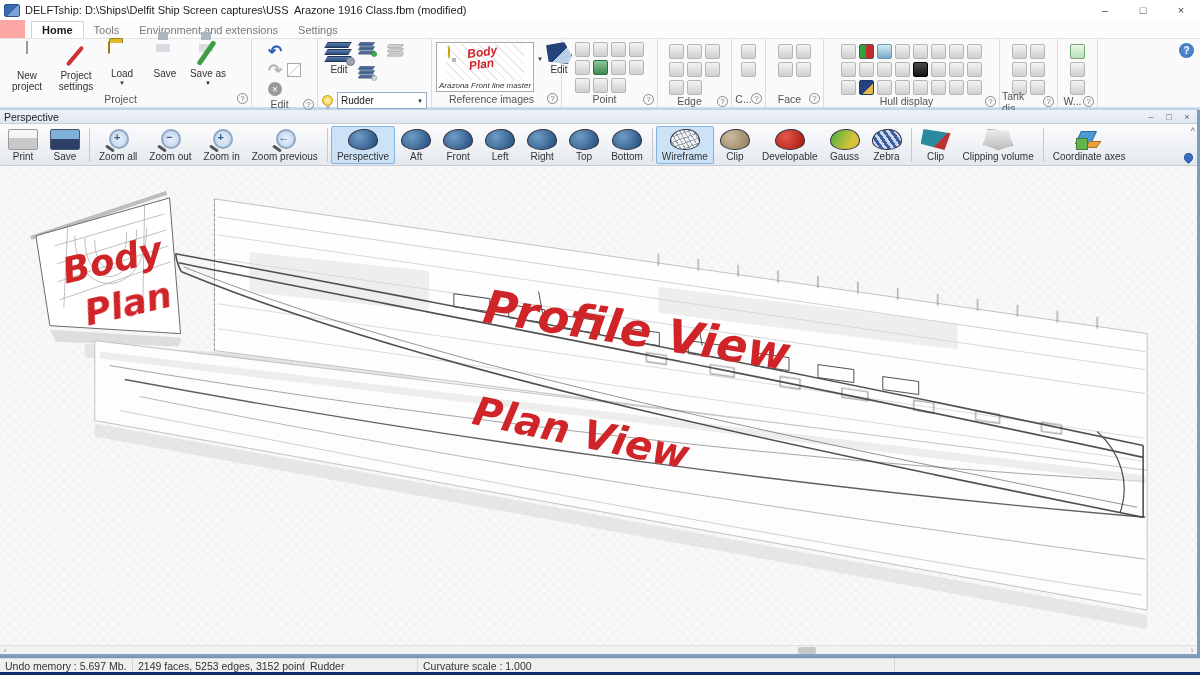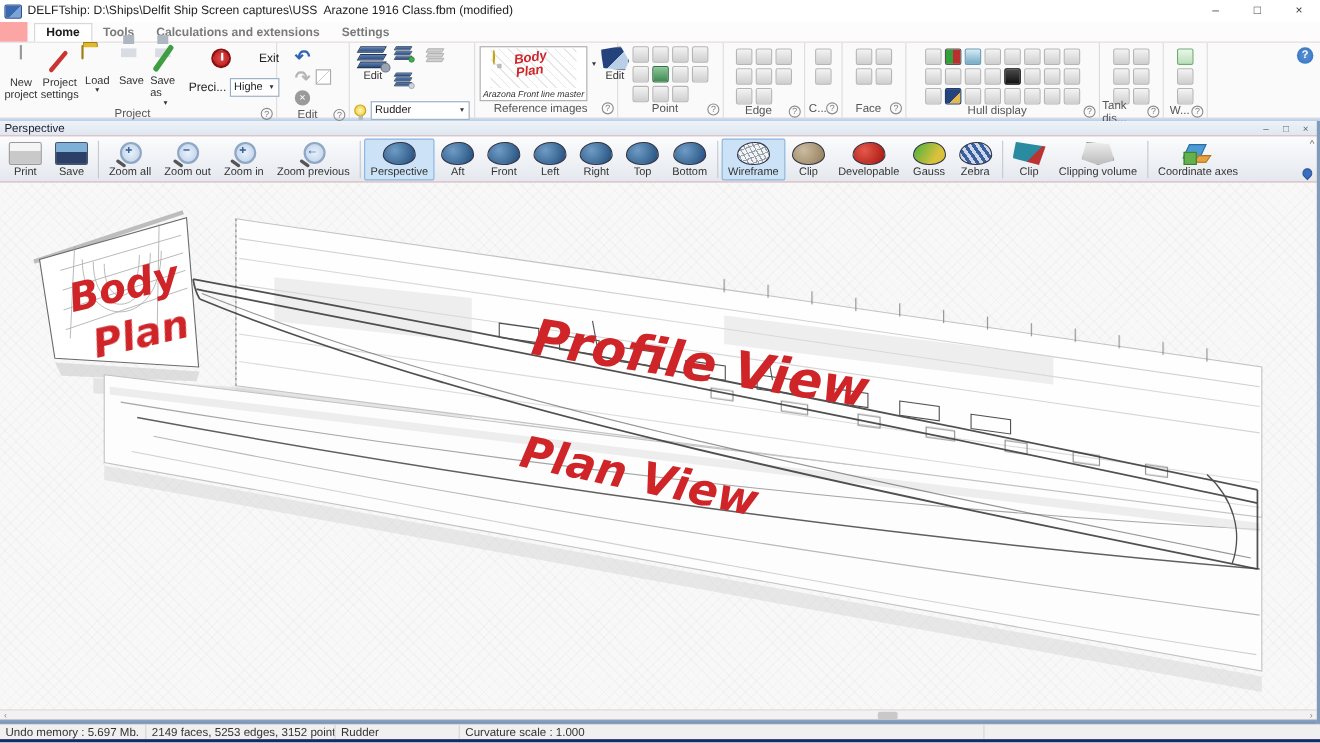--- a/index.html
+++ b/index.html
@@ -10,21 +10,21 @@
   
   .titlebar { height:20px; display:flex; align-items:center; background:#fff; padding-left:4px; flex:0 0 auto; }
   .app-logo { width:16px; height:13px; border-radius:2px; margin-right:5px;
     background:linear-gradient(135deg,#3a69b0 55%,#7aa3d6 55%); border:1px solid #2c5190; }
   .title-text { font-size:11px; color:#1d1d1d; white-space:pre; }
   .win-controls { margin-left:auto; display:flex; }
   .win-btn { width:38px; height:20px; display:flex; align-items:center; justify-content:center; font-size:11px; color:#444; }
 
   
   .tabs { height:18px; display:flex; align-items:flex-end; background:#fcfcfc; padding-left:6px; flex:0 0 auto;margin-left:25px; }
-  .tab { padding:2px 10px 2px; color:#7a7a7a; font-size:11px;font-weight:bold; }
+  .tab { padding:2px 10px 2px; color:#7a7a7a; font-size:11px; }
   .tab.active { color:#1a1a1a; font-weight:bold; background:#fff; border:1px solid #d5d5d5; border-bottom:none; }
 
   
   .ribbon { height:69px; display:flex; background:#fafafa; border-top:1px solid #e4e4e4; flex:0 0 auto; position:relative; }
   .rgroup { display:flex; flex-direction:column; border-right:1px solid #dcdcdc; }
   .rgroup-content { flex:1; display:flex; align-items:flex-start; padding:3px 4px 0; gap:3px; }
   .rgroup-label { height:15px; position:relative; display:flex; align-items:center; justify-content:center;
     font-size:10.5px; color:#555; padding:0 14px 2px 4px; }
   .qmark { position:absolute; right:3px; top:1px; width:11px; height:11px; border:1px solid #8a8a8a; border-radius:50%;
     font-size:8px; color:#777; display:flex; align-items:center; justify-content:center; }
@@ -165,21 +165,21 @@
     <span class="win-controls">
       <span class="win-btn">–</span>
       <span class="win-btn">□</span>
       <span class="win-btn">×</span>
     </span>
   </div>
 
   <div class="tabs">
     <span class="tab active">Home</span>
     <span class="tab">Tools</span>
-    <span class="tab">Calculations and extensions</span>
+    <span class="tab">Environment and extensions</span>
     <span class="tab">Settings</span>
   </div>
 
   <div class="ribbon">
 
     <div class="rgroup" style="width:252px;">
       <div class="rgroup-content">
         <div class="rbig">
           <span class="ric"><span class="ic-page"></span></span>
           <span>New project</span>
@@ -194,33 +194,20 @@
           <span class="drop-caret">▼</span>
         </div>
         <div class="rmed">
           <span class="ric"><span class="ic-floppy"></span></span>
           <span>Save</span>
         </div>
         <div class="rmed">
           <span class="ric"><span class="ic-floppy pen"><span class="penmark"></span></span></span>
           <span>Save as</span>
           <span class="drop-caret">▼</span>
-        </div>
-        <div style="display:flex;flex-direction:column;gap:7px;margin-left:4px;">
-          <div style="display:flex;align-items:center;gap:4px;">
-            <span class="ic-exit"></span>
-            <span>Exit</span>
-          </div>
-          <div style="display:flex;align-items:center;gap:3px;">
-            <span>Preci...</span>
-            <span class="rsel">
-              <span>Highe</span>
-              <span class="drop-caret">▼</span>
-            </span>
-          </div>
         </div>
       </div>
       <div class="rgroup-label">
           <span>Project</span>
           <span class="qmark">?</span>
         </div>
     </div>
 
     <div class="rgroup" style="width:66px;">
       <div class="rgroup-content" style="justify-content:center;">

